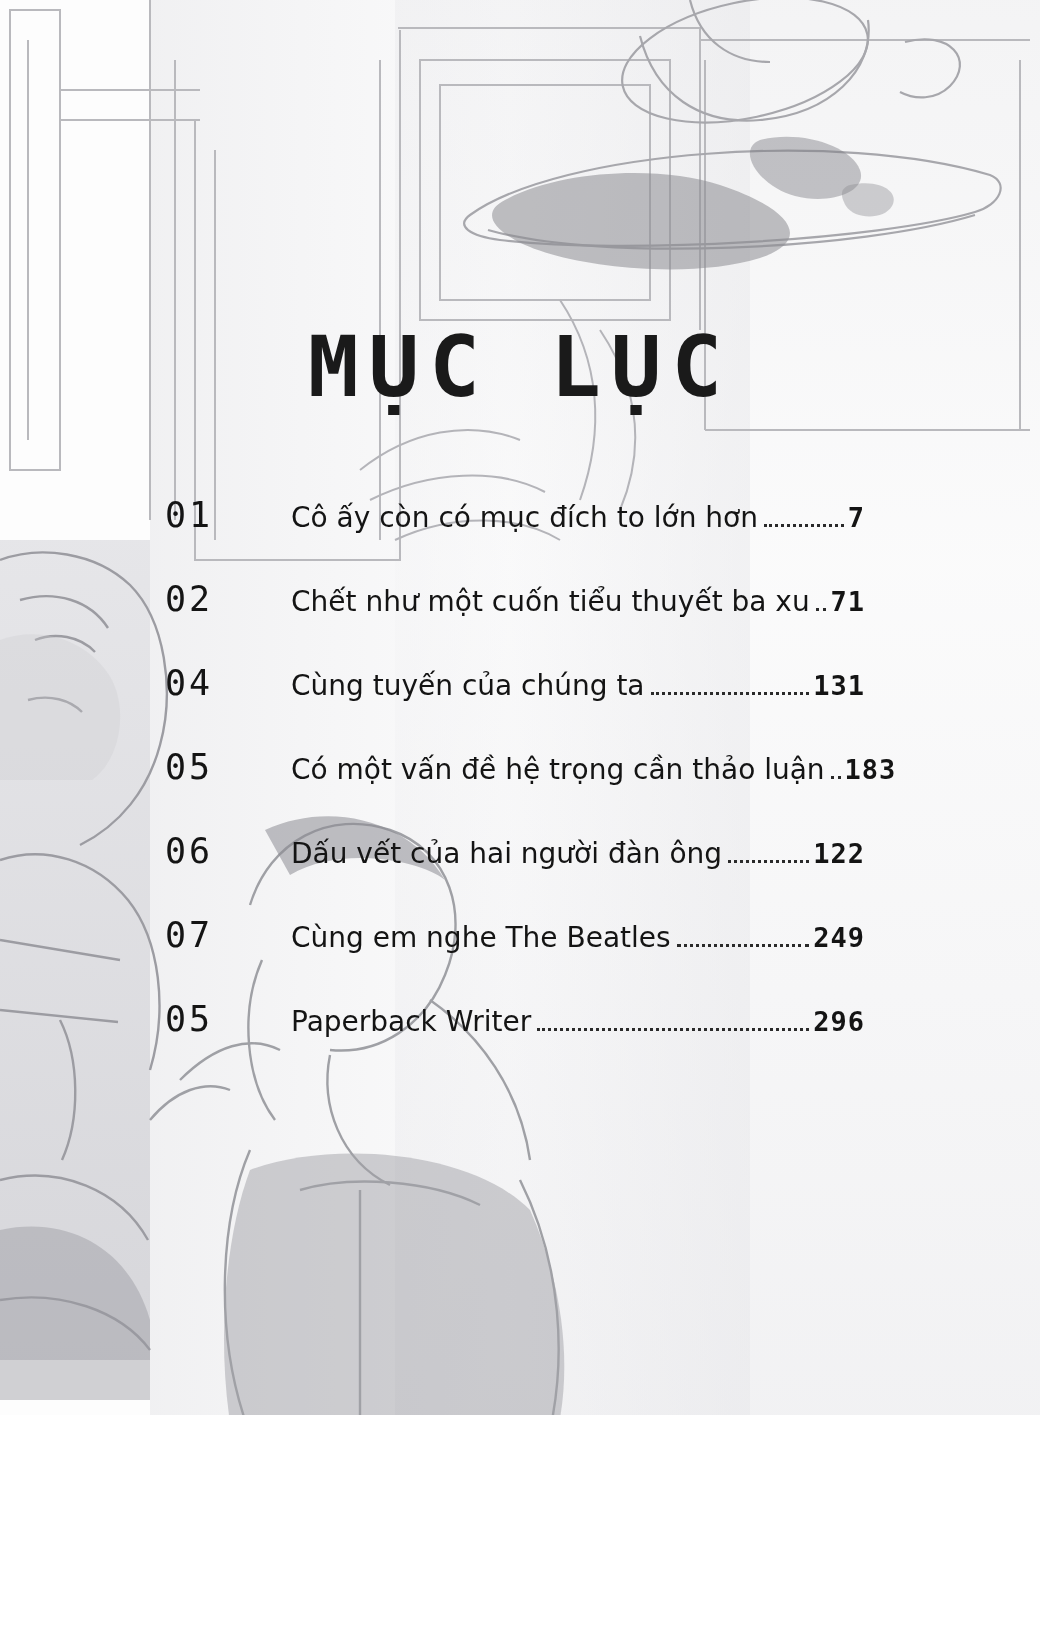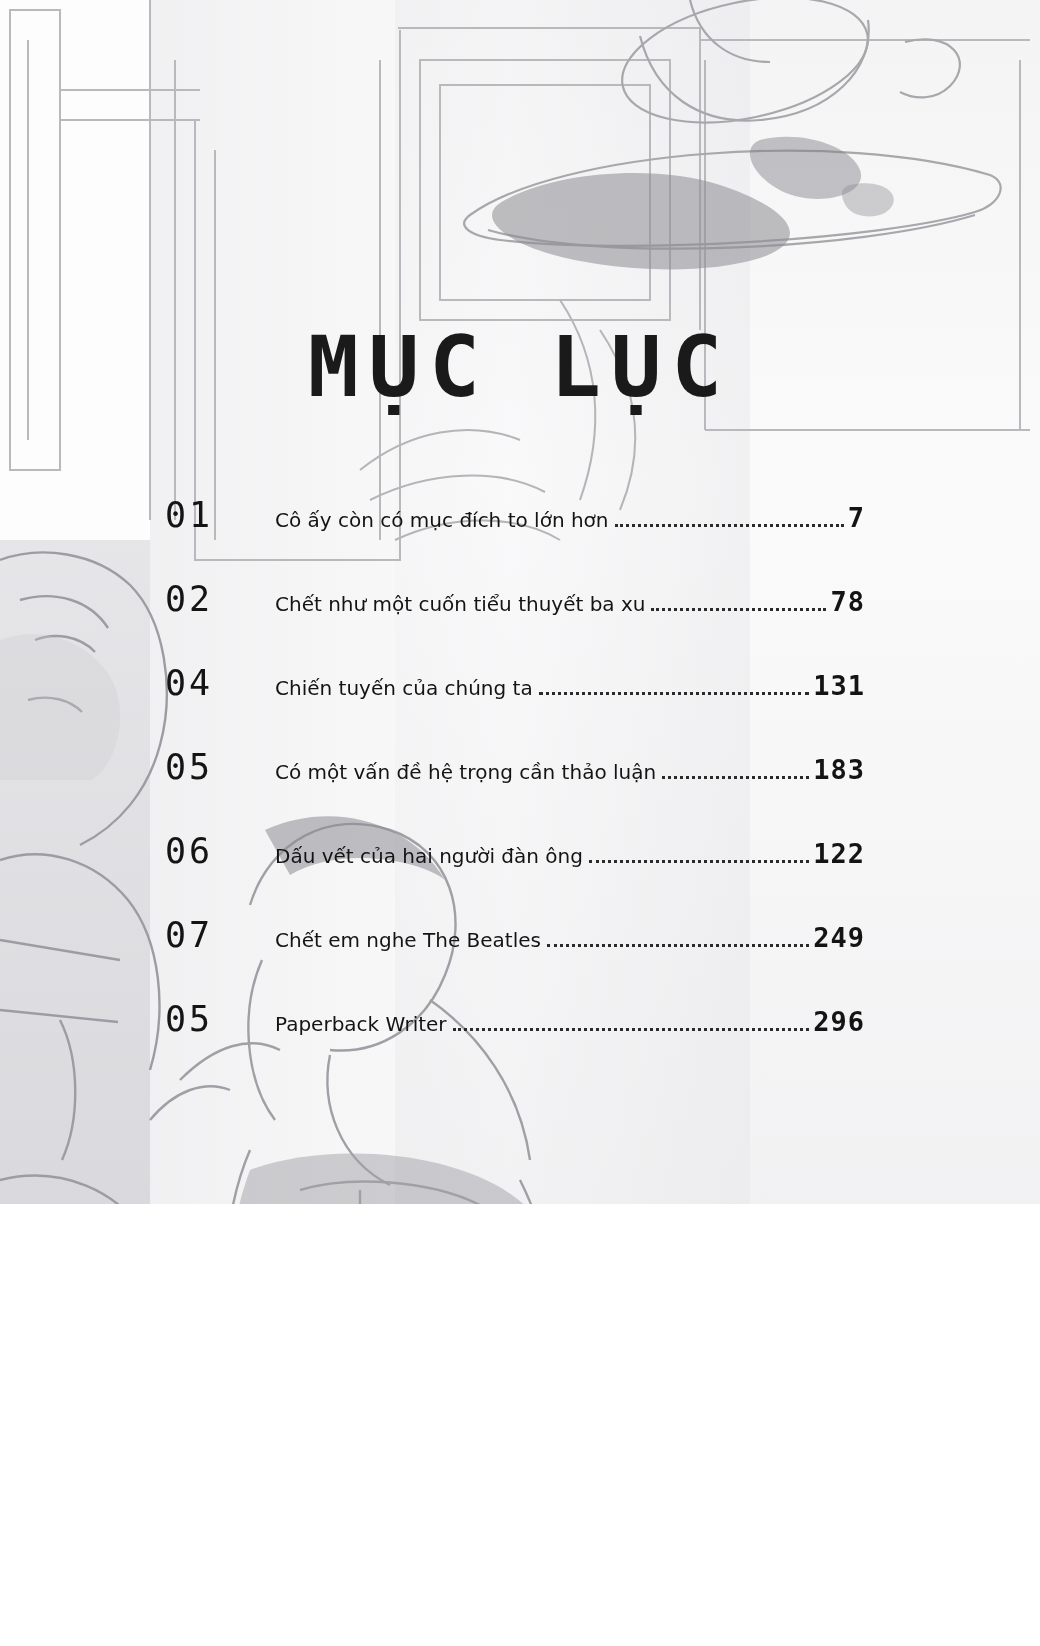--- a/index.html
+++ b/index.html
@@ -3,21 +3,21 @@
 <meta charset="utf-8">
 <style>
   html, body {
     margin: 0;
     padding: 0;
     background: #ffffff;
   }
   .page {
     position: relative;
     width: 1040px;
-    height: 1204px;
+    height: 1415px;
     overflow: hidden;
     background: #fdfdfd;
     font-family: "DejaVu Sans", sans-serif;
   }
 
   
   .bg {
     position: absolute;
     inset: 0;
     overflow: hidden;
@@ -79,23 +79,24 @@
     font-family: "DejaVu Sans Mono", monospace;
     font-size: 35px;
     font-weight: 400;
     letter-spacing: 3px;
     color: #141414;
     width: 110px;
     flex: 0 0 110px;
   }
   .toc-title-text {
     font-family: "DejaVu Sans", sans-serif;
-    font-size: 20px;
+    font-size: 28px;
     color: #141414;
     white-space: nowrap;
+    margin-left: 16px;
   }
   .toc-dots {
     flex: 1 1 auto;
     border-bottom: 3px dotted #2a2a2a;
     margin: 0 4px 6px 6px;
     min-width: 10px;
   }
   .toc-page {
     font-family: "DejaVu Sans Mono", monospace;
     font-size: 27px;
@@ -207,48 +208,48 @@
         <span class="toc-num">01</span>
         <span class="toc-title-text">Cô ấy còn có mục đích to lớn hơn</span>
         <span class="toc-dots"></span>
         <span class="toc-page">7</span>
       </div>
 
       <div class="toc-row">
         <span class="toc-num">02</span>
         <span class="toc-title-text">Chết như một cuốn tiểu thuyết ba xu</span>
         <span class="toc-dots"></span>
-        <span class="toc-page">78</span>
+        <span class="toc-page">71</span>
       </div>
 
 
       <div class="toc-row">
         <span class="toc-num">04</span>
-        <span class="toc-title-text">Chiến tuyến của chúng ta</span>
+        <span class="toc-title-text">Cùng tuyến của chúng ta</span>
         <span class="toc-dots"></span>
         <span class="toc-page">131</span>
       </div>
 
       <div class="toc-row">
         <span class="toc-num">05</span>
         <span class="toc-title-text">Có một vấn đề hệ trọng cần thảo luận</span>
         <span class="toc-dots"></span>
         <span class="toc-page">183</span>
       </div>
 
       <div class="toc-row">
         <span class="toc-num">06</span>
         <span class="toc-title-text">Dấu vết của hai người đàn ông</span>
         <span class="toc-dots"></span>
         <span class="toc-page">122</span>
       </div>
 
       <div class="toc-row">
         <span class="toc-num">07</span>
-        <span class="toc-title-text">Chết em nghe The Beatles</span>
+        <span class="toc-title-text">Cùng em nghe The Beatles</span>
         <span class="toc-dots"></span>
         <span class="toc-page">249</span>
       </div>
 
       <div class="toc-row">
         <span class="toc-num">05</span>
         <span class="toc-title-text">Paperback Writer</span>
         <span class="toc-dots"></span>
         <span class="toc-page">296</span>
       </div>

